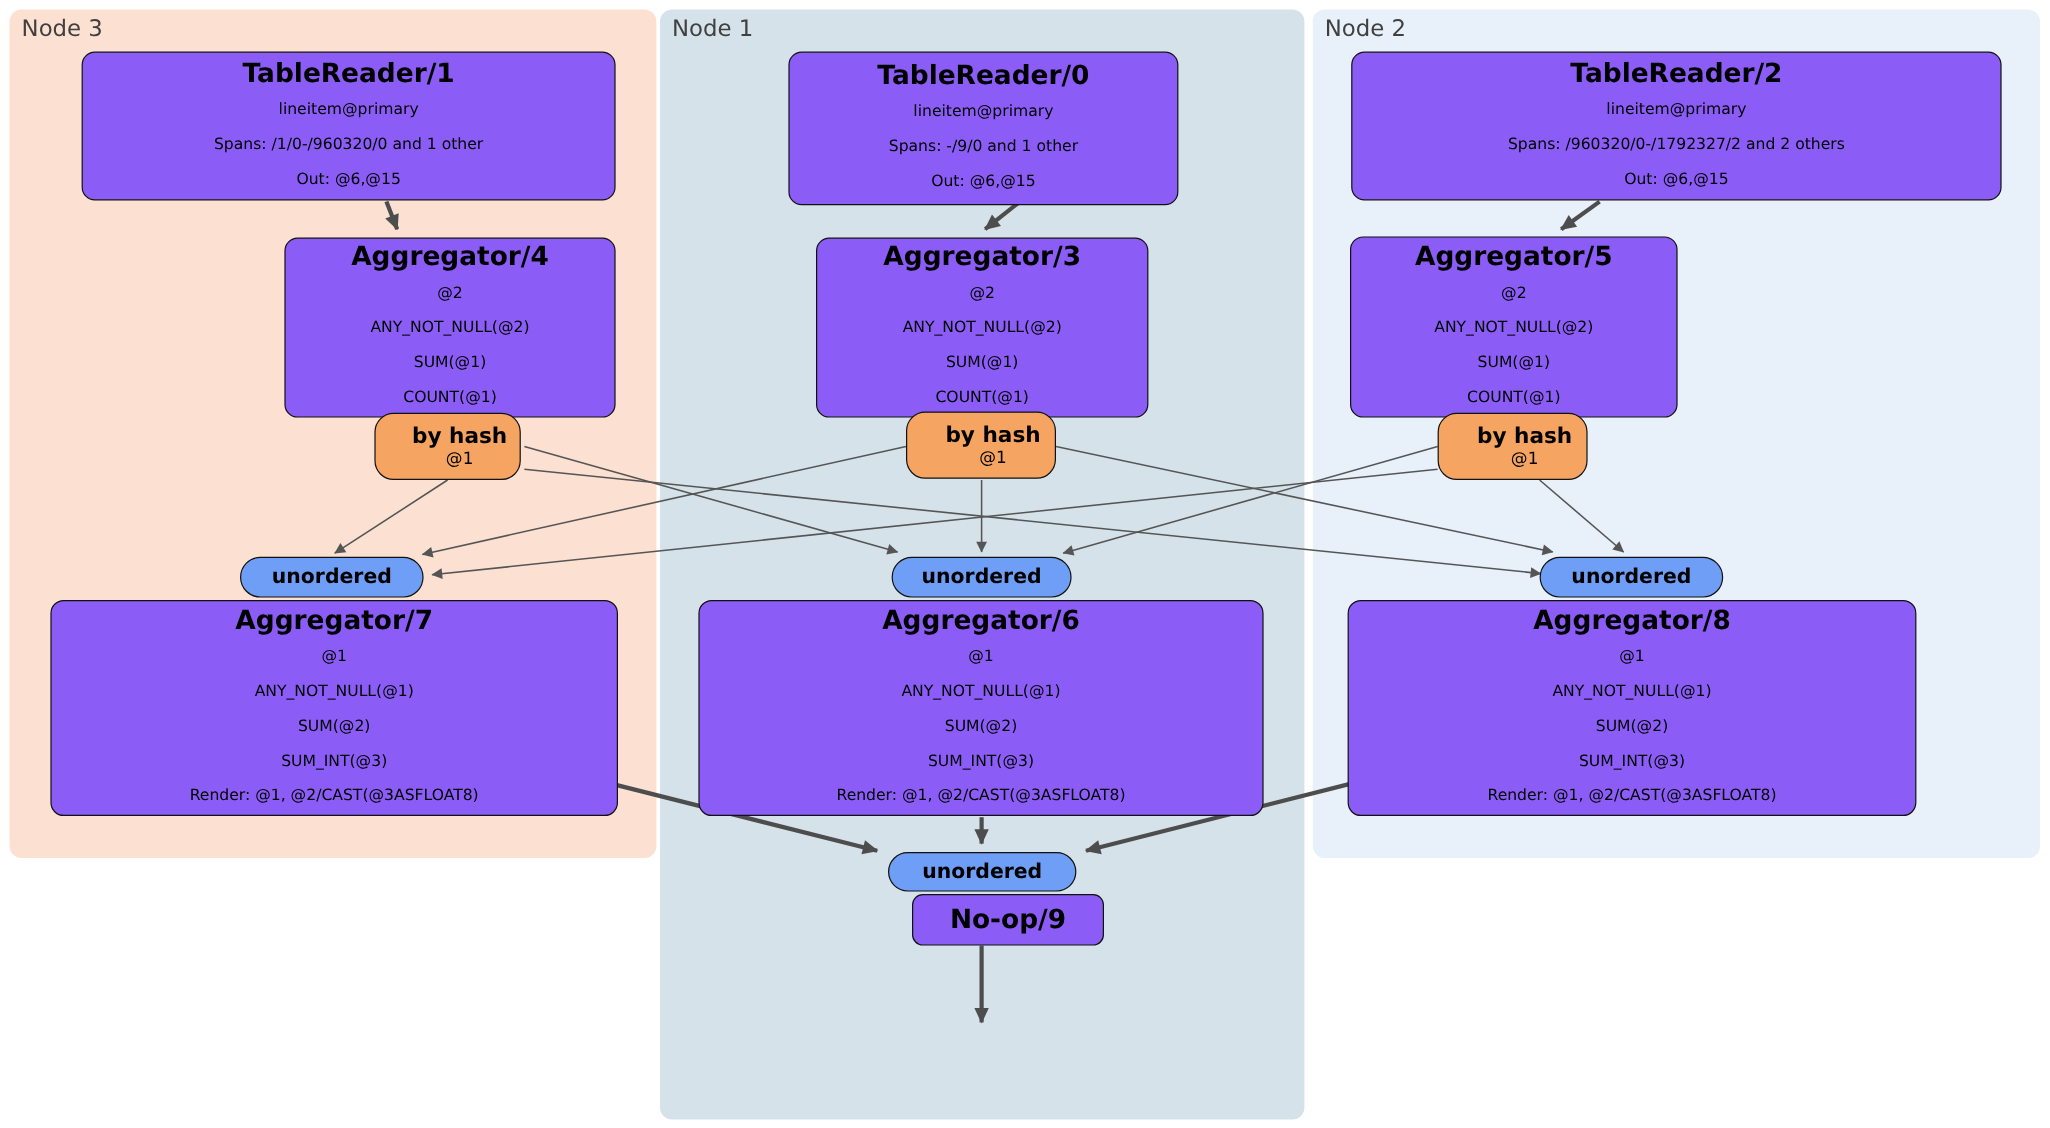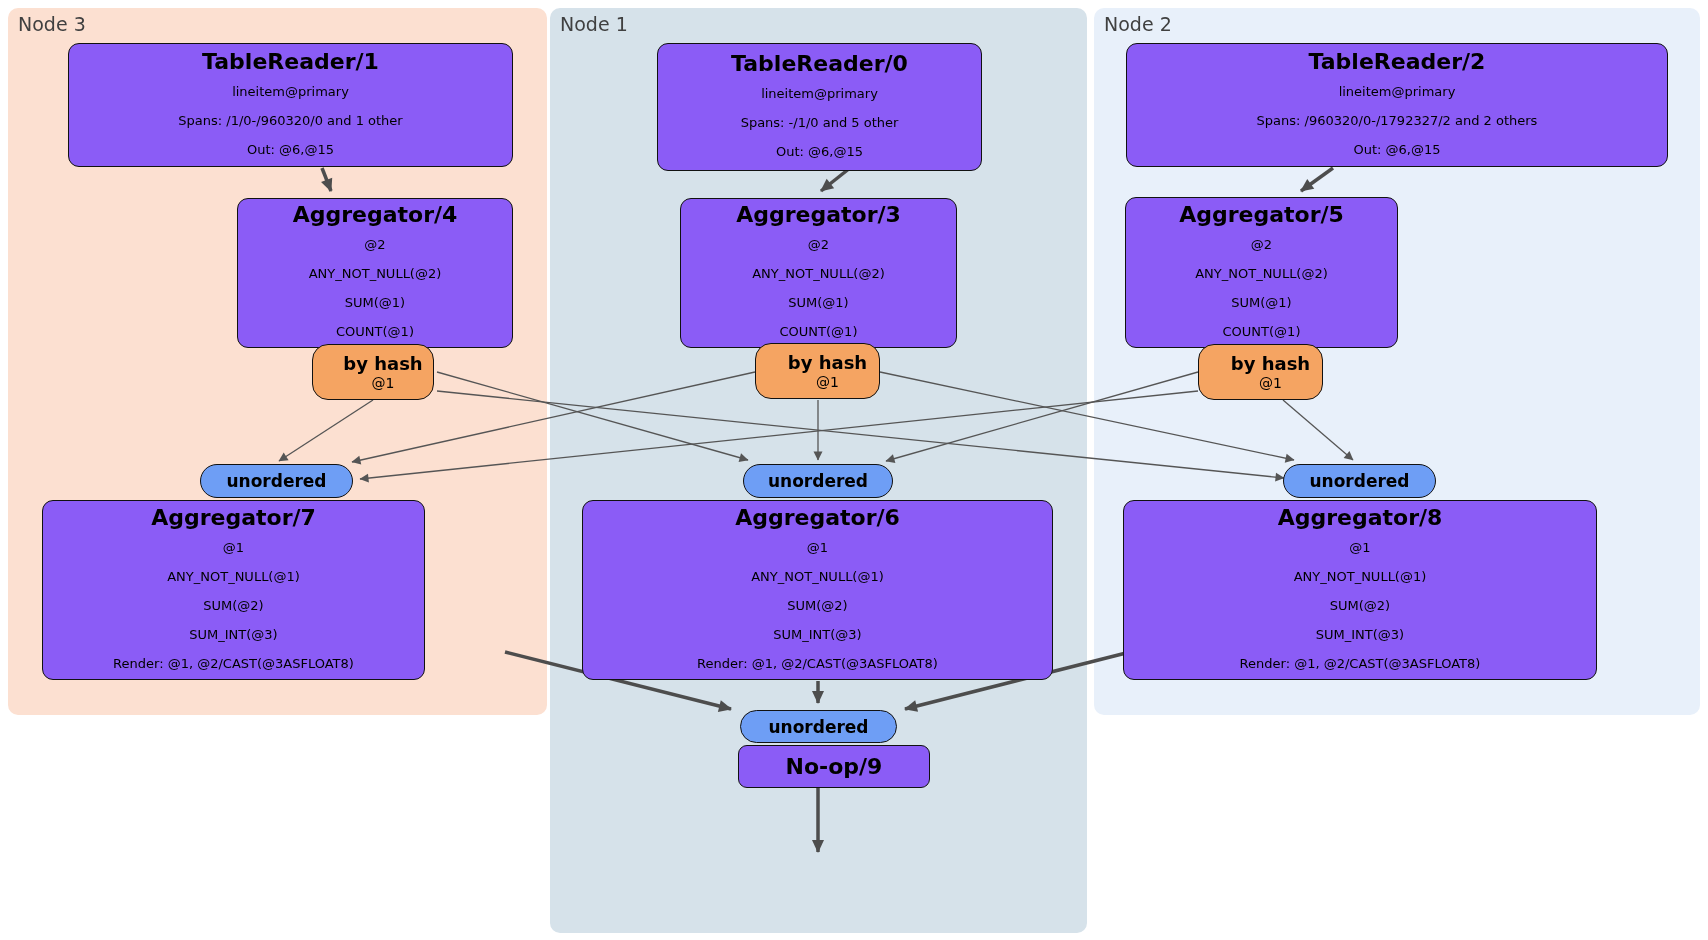--- a/index.html
+++ b/index.html
@@ -85,21 +85,21 @@
 
   <div class="gbox" style="left:68px;top:43px;width:445px;height:124px">
     <div class="gtitle">TableReader/1</div>
     <div class="gline">lineitem@primary</div>
     <div class="gline">Spans: /1/0-/960320/0 and 1 other</div>
     <div class="gline">Out: @6,@15</div>
   </div>
   <div class="gbox" style="left:657px;top:43px;width:325px;height:128px">
     <div class="gtitle">TableReader/0</div>
     <div class="gline">lineitem@primary</div>
-    <div class="gline">Spans: -/1/0 and 5 other</div>
+    <div class="gline">Spans: -/9/0 and 1 other</div>
     <div class="gline">Out: @6,@15</div>
   </div>
   <div class="gbox" style="left:1126px;top:43px;width:542px;height:124px">
     <div class="gtitle">TableReader/2</div>
     <div class="gline">lineitem@primary</div>
     <div class="gline">Spans: /960320/0-/1792327/2 and 2 others</div>
     <div class="gline">Out: @6,@15</div>
   </div>
 
   <div class="gbox" style="left:237px;top:198px;width:276px;height:150px">
@@ -140,21 +140,21 @@
   <div class="stream" style="left:200px;top:464px;width:153px;height:34px">
     <div class="slabel">unordered</div>
   </div>
   <div class="stream" style="left:743px;top:464px;width:150px;height:34px">
     <div class="slabel">unordered</div>
   </div>
   <div class="stream" style="left:1283px;top:464px;width:153px;height:34px">
     <div class="slabel">unordered</div>
   </div>
 
-  <div class="gbox" style="left:42px;top:500px;width:383px;height:180px">
+  <div class="gbox" style="left:42px;top:500px;width:473px;height:180px">
     <div class="gtitle">Aggregator/7</div>
     <div class="gline">@1</div>
     <div class="gline">ANY_NOT_NULL(@1)</div>
     <div class="gline">SUM(@2)</div>
     <div class="gline">SUM_INT(@3)</div>
     <div class="gline">Render: @1, @2/CAST(@3ASFLOAT8)</div>
   </div>
   <div class="gbox" style="left:582px;top:500px;width:471px;height:180px">
     <div class="gtitle">Aggregator/6</div>
     <div class="gline">@1</div>
@@ -168,17 +168,17 @@
     <div class="gline">@1</div>
     <div class="gline">ANY_NOT_NULL(@1)</div>
     <div class="gline">SUM(@2)</div>
     <div class="gline">SUM_INT(@3)</div>
     <div class="gline">Render: @1, @2/CAST(@3ASFLOAT8)</div>
   </div>
 
   <div class="stream" style="left:740px;top:710px;width:157px;height:33px">
     <div class="slabel">unordered</div>
   </div>
-  <div class="gbox terminal" style="left:738px;top:745px;width:192px;height:43px">
+  <div class="gbox terminal" style="left:760px;top:745px;width:160px;height:43px">
     <div class="gtitle">No-op/9</div>
   </div>
 
 </div>
 
 </body></html>

